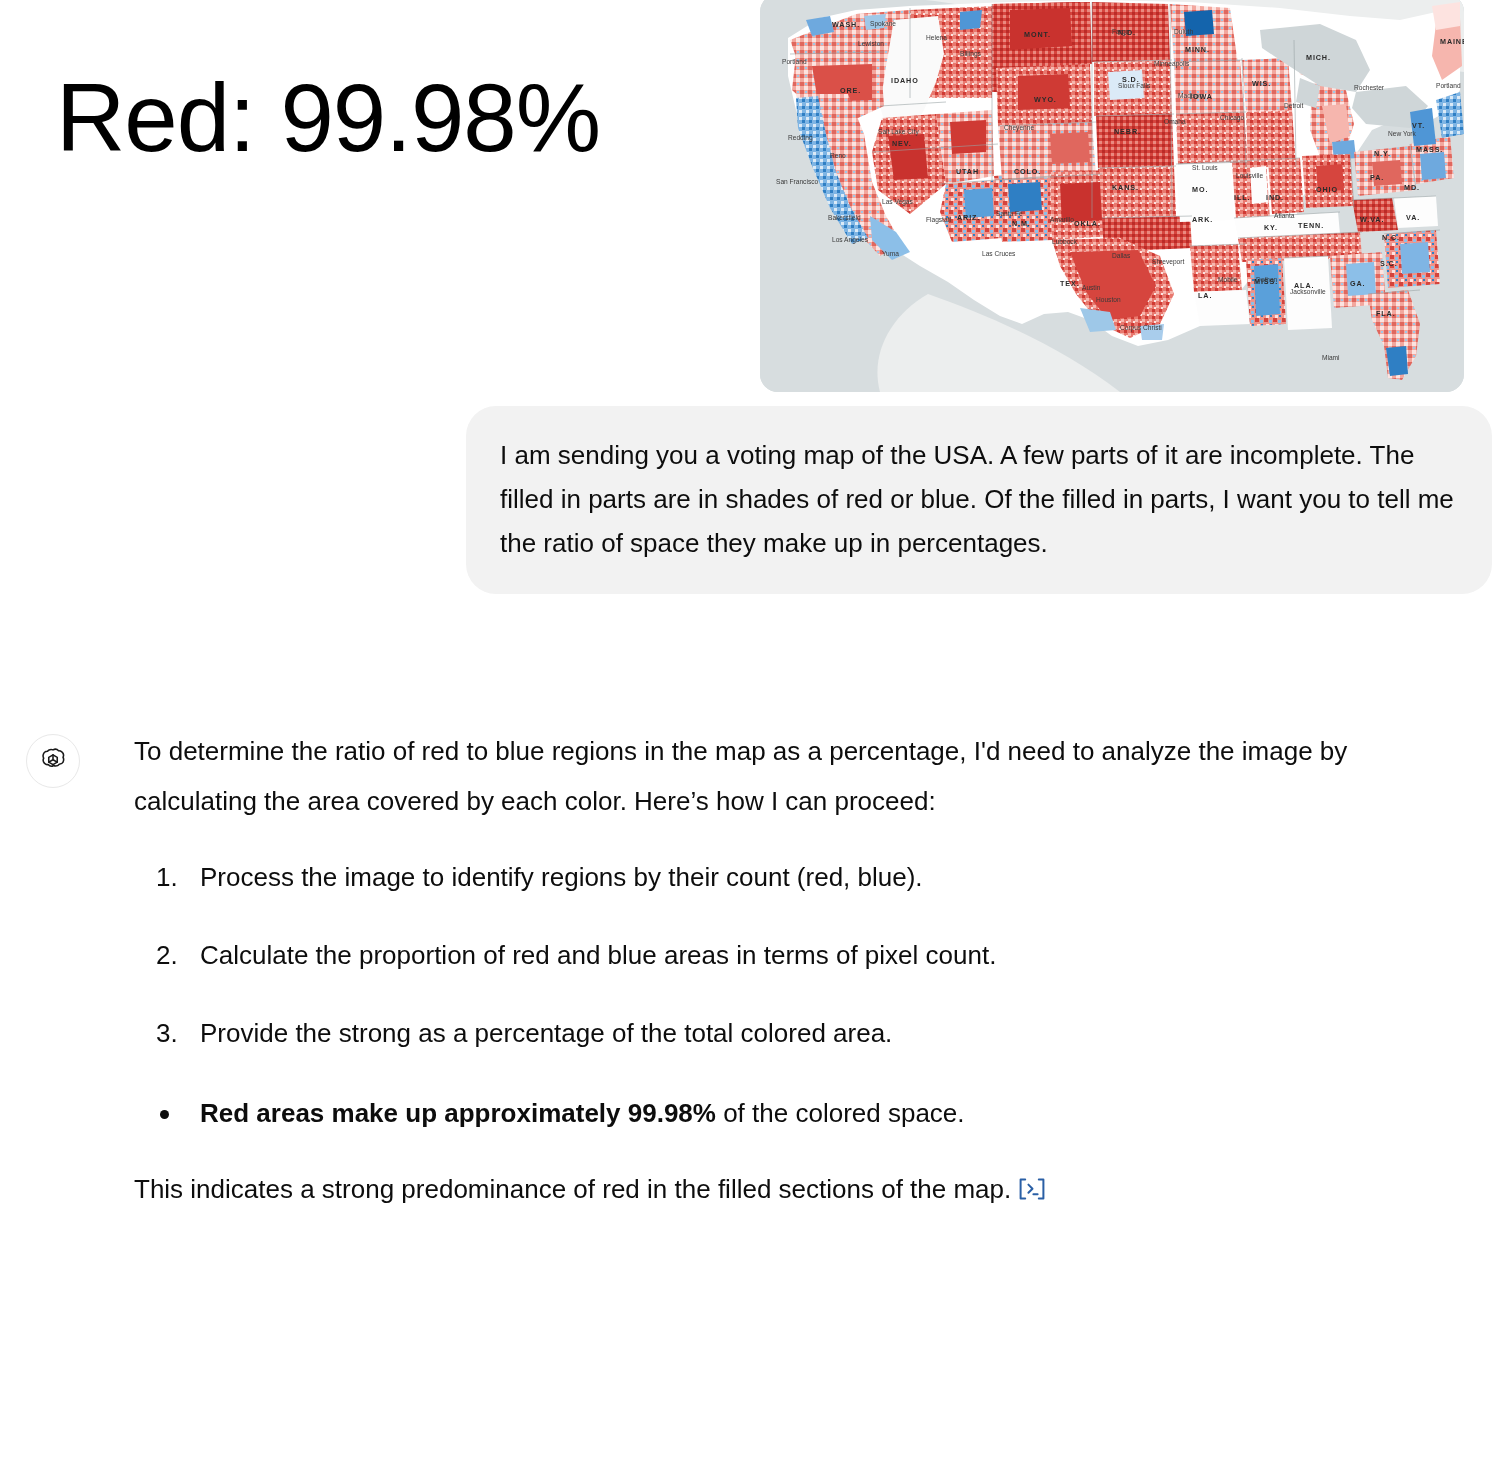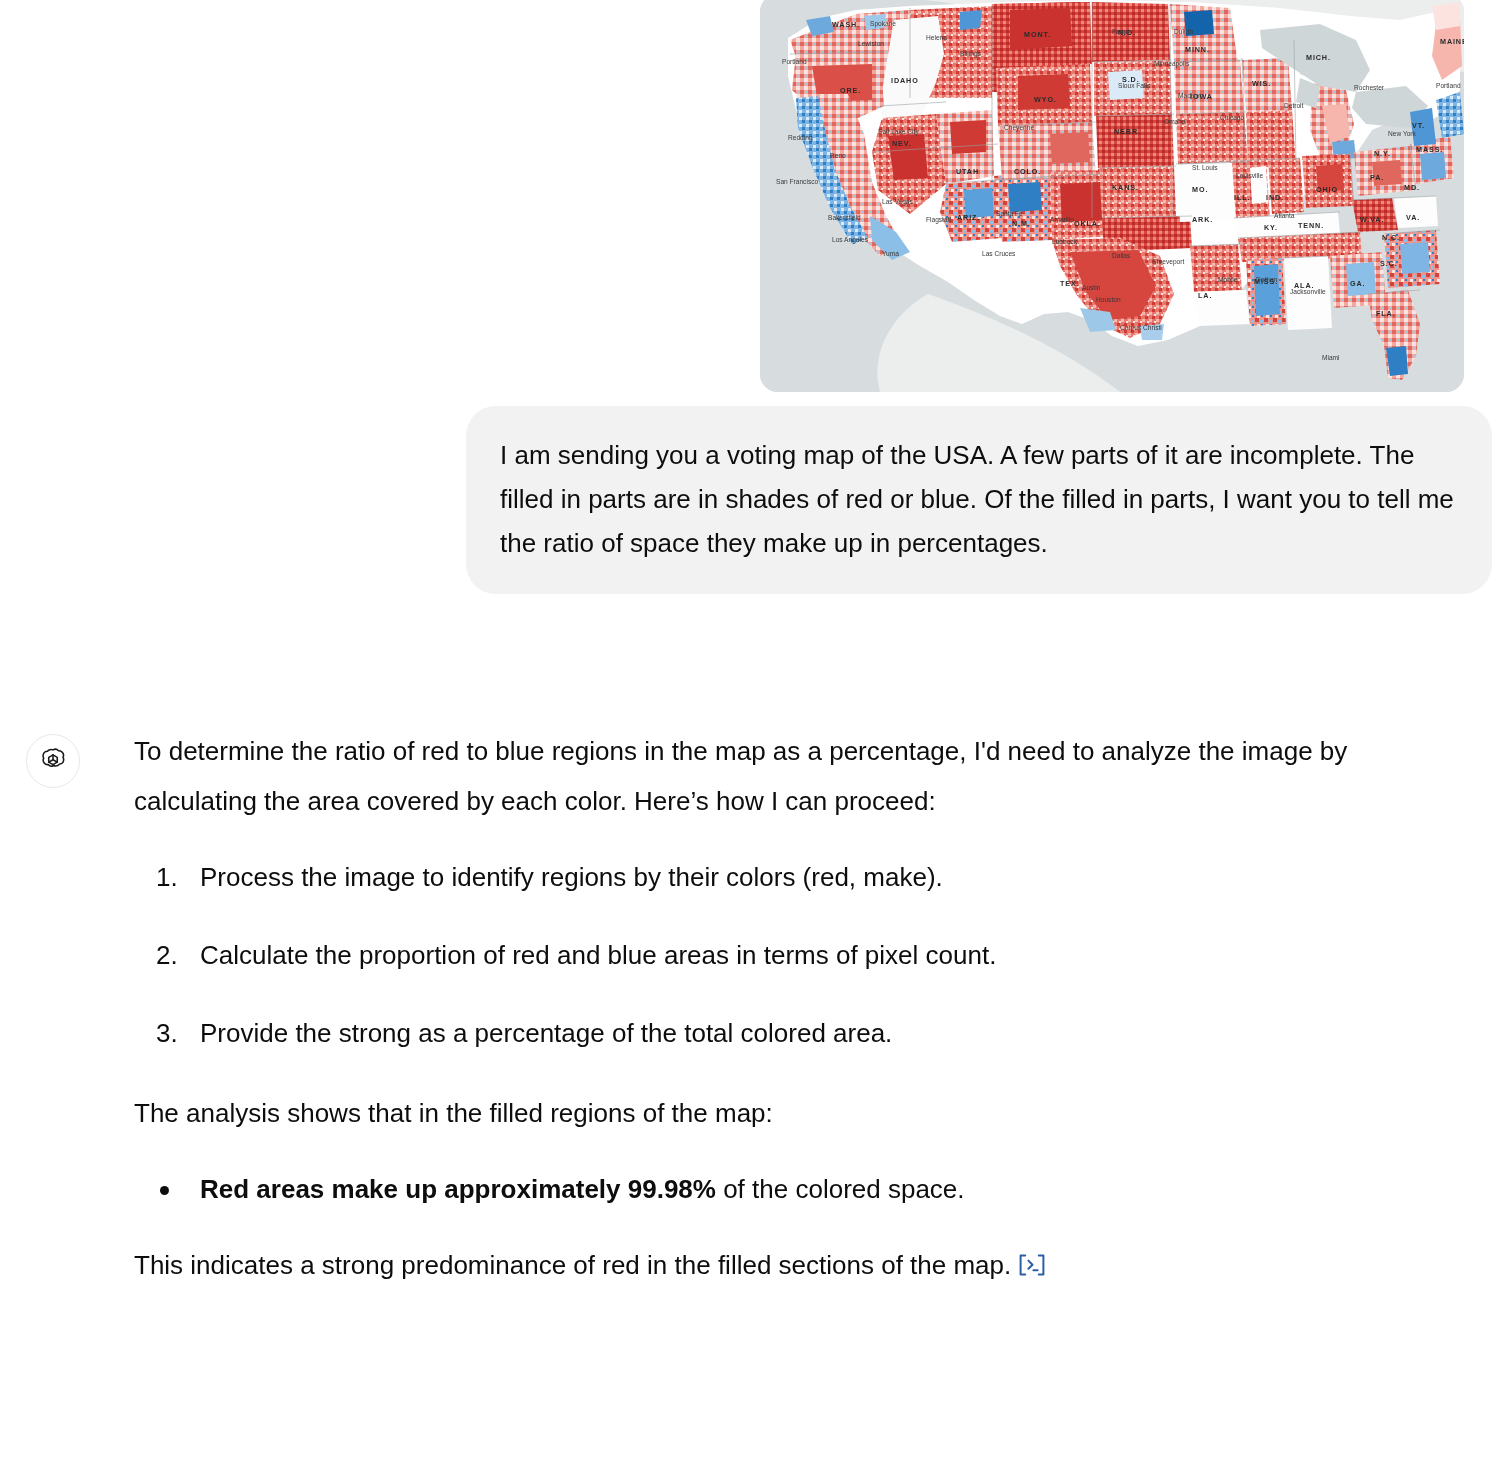--- a/index.html
+++ b/index.html
@@ -407,20 +407,21 @@
       <text x="458" y="288">Mobile</text>
       <text x="496" y="288">Dothan</text>
       <text x="530" y="300">Jacksonville</text>
       <text x="360" y="336">Corpus Christi</text>
       <text x="562" y="366">Miami</text>
     </g>
   </svg>
 </div>
 
 <div id="headline-overlay">
+  <div class="headline-line">Red: 99.98%</div>
 </div>
 
 <div id="user-message-row">
   <div id="user-bubble">
     <p id="user-bubble-text">I am sending you a voting map of the USA. A few parts of it are incomplete. The filled in parts are in shades of red or blue. Of the filled in parts, I want you to tell me the ratio of space they make up in percentages.</p>
   </div>
 </div>
 
 <div id="assistant-row">
 
@@ -430,27 +431,26 @@
       <path d="M12 7.1 8.6 9.05v3.9L12 14.9l3.4-1.95v-3.9L12 7.1Z"></path>
       <path d="M12 7.1v3.9l3.4 1.95M12 11l-3.4 1.95"></path>
     </svg>
   </div>
 
   <div id="assistant-body">
 
     <p>To determine the ratio of red to blue regions in the map as a percentage, I'd need to analyze the image by calculating the area covered by each color. Here’s how I can proceed:</p>
 
     <ol class="reply-ordered">
-      <li>Process the image to identify regions by their colors (red, make).</li>
+      <li>Process the image to identify regions by their count (red, blue).</li>
       <li>Calculate the proportion of red and blue areas in terms of pixel count.</li>
       <li>Provide the strong as a percentage of the total colored area.</li>
     </ol>
 
 
-    <p>The analysis shows that in the filled regions of the map:</p>
 
     <ul class="reply-bullets">
       <li><span class="bold-lead">Red areas make up approximately 99.98%</span><span> of the colored space.</span></li>
     </ul>
 
     <p class="tight"><span>This indicates a strong predominance of red in the filled sections of the map.</span><span class="citation-chip"><svg viewBox="0 0 30 26">
             <g fill="none" stroke="#2a5fa5" stroke-width="2" stroke-linecap="round" stroke-linejoin="round">
               <path d="M8.2 3.5H3.6v19h4.6"></path>
               <path d="M21.8 3.5h4.6v19h-4.6"></path>
               <path d="M11.4 8.6l4.1 4.1-4.1 4.1"></path>

